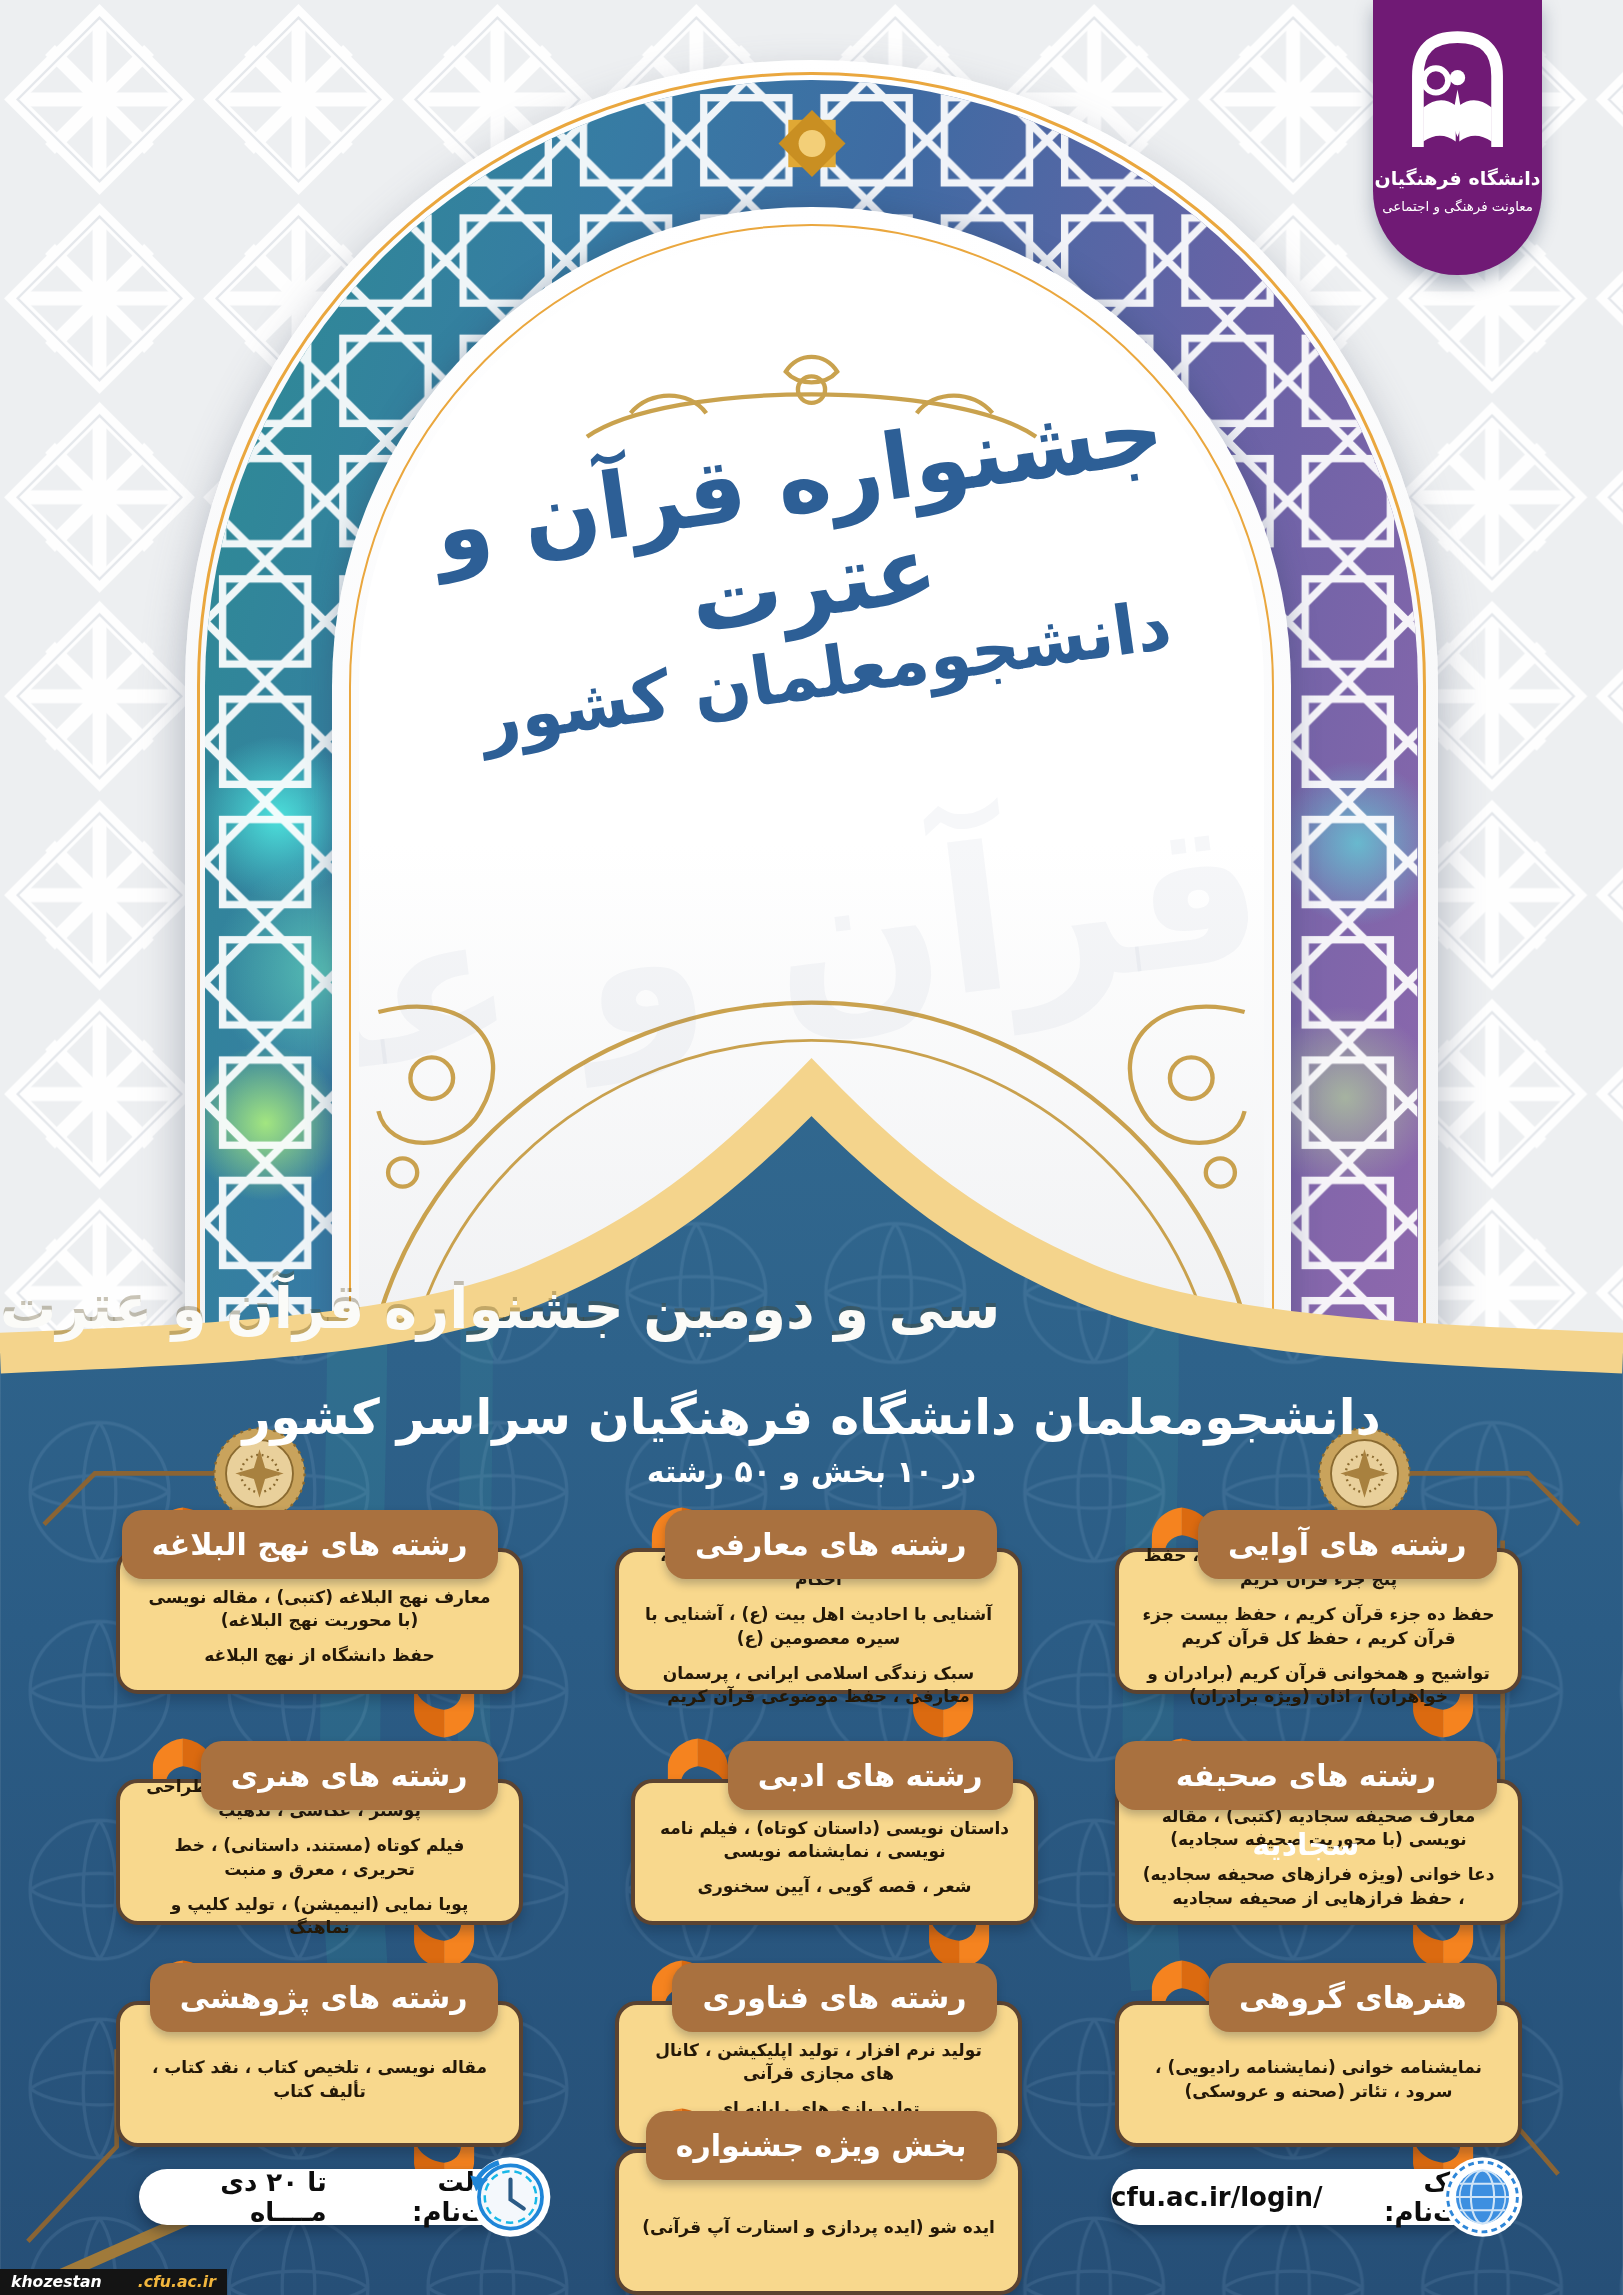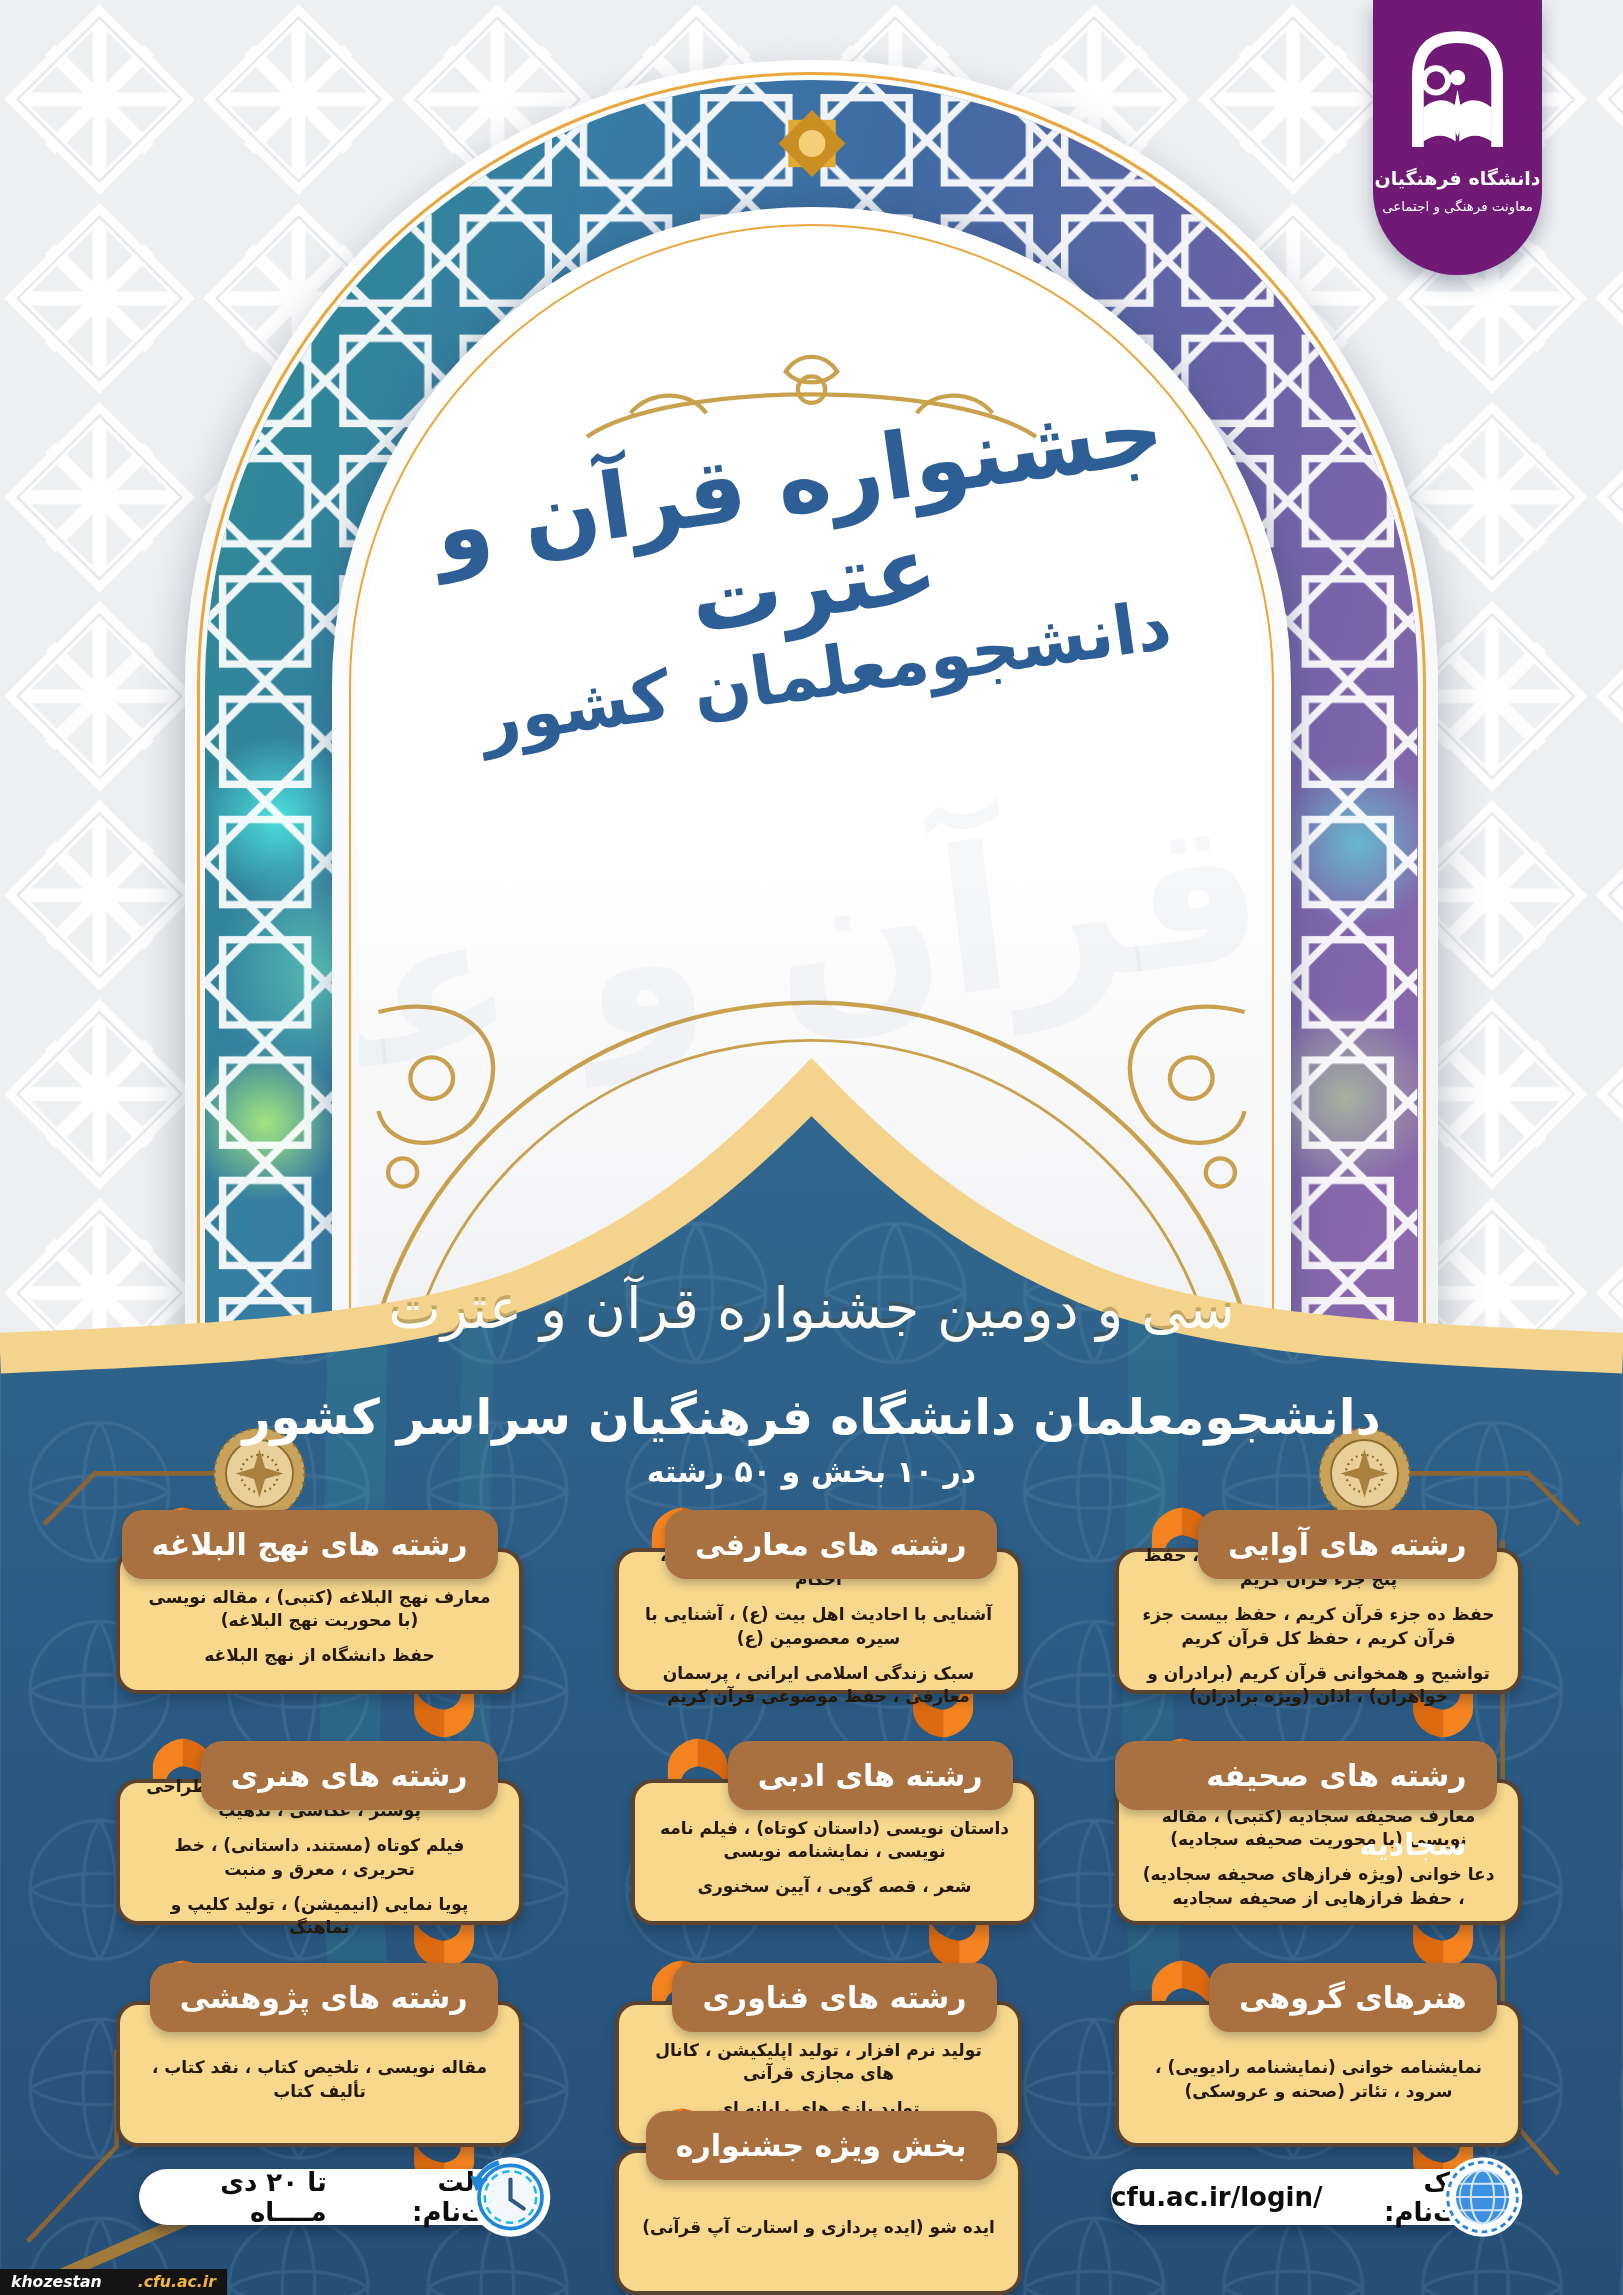--- a/index.html
+++ b/index.html
@@ -30,39 +30,39 @@
       background:linear-gradient(#ffffff 55%,#f0f1f3);overflow:hidden;}
   .topstar{position:absolute;left:50%;top:44px;width:79px;height:79px;transform:translateX(-50%);}
 
   .ghost-callig{position:absolute;left:0;right:0;top:592px;text-align:center;
       font-size:199px;font-weight:bold;color:rgba(95,115,150,.06);transform:rotate(-7deg);white-space:nowrap;}
   .callig{position:absolute;left:0;right:0;top:194px;text-align:center;transform:rotate(-8deg);color:#2d5f96;}
   .callig .l1{font-size:91px;font-weight:bold;line-height:1.15;}
   .callig .l2{font-size:68px;font-weight:bold;line-height:1.1;}
 
   
-  .banner-title{position:absolute;left:0;right:0;top:1276px;text-align:center;
-      font-size:56px;font-weight:normal;color:#fbfbf8;text-shadow:0 -3.7px 0 rgba(80,62,18,.30);z-index:6;}
+  .banner-title{position:absolute;left:0;right:0;top:1276px;text-align:left;
+      font-size:56px;font-weight:bold;color:#fbfbf8;text-shadow:0 -3.7px 0 rgba(80,62,18,.30);z-index:6;}
   .banner-sub{position:absolute;left:0;right:0;top:1389px;text-align:center;
       font-size:49px;font-weight:bold;color:#ffffff;z-index:6;}
   .banner-scope{position:absolute;left:0;right:0;top:1454px;text-align:center;
       font-size:30px;font-weight:bold;color:#ffffff;z-index:6;}
 
   
   .card{position:absolute;width:407px;z-index:7;}
   .card .ribbon{position:absolute;width:69px;height:143px;z-index:0;}
   .card .ribbon.tl{left:32px;top:-47px;}
   .card .ribbon.br{right:44px;bottom:-50px;transform:rotate(180deg);}
   .card .body{position:relative;z-index:1;height:146px;background:#f8d88d;border:4.2px solid #5b4331;
       border-radius:22px;display:flex;flex-direction:column;justify-content:center;gap:11px;
       padding:25.4px 22px 14px;box-shadow:0 6.5px 11px rgba(10,25,45,.25);}
   .card .line{font-size:17px;font-weight:bold;color:#241807;text-align:center;line-height:1.4;}
   .card .header{position:absolute;top:-38px;right:25.4px;z-index:2;height:69px;line-height:69px;
       min-width:217px;padding:0 30px;background:#a9713f;border-radius:21px;color:#ffffff;
-      font-size:30px;font-weight:bold;text-align:right;box-shadow:0 4.6px 8.3px rgba(10,25,45,.25);}
+      font-size:30px;font-weight:bold;text-align:center;box-shadow:0 4.6px 8.3px rgba(10,25,45,.25);}
 
   
   .pill{position:absolute;top:2169px;height:56px;background:#ffffff;border-radius:30px;z-index:8;
       box-shadow:0 5.6px 13px rgba(8,20,40,.4);display:flex;align-items:center;justify-content:center;
       gap:9.3px;font-weight:bold;color:#0d0d0d;font-size:26px;}
   .pill .icon{position:absolute;right:-43px;top:50%;transform:translateY(-50%);width:83px;height:83px;}
   .pill-deadline{left:139px;width:370px;}
   .pill-link{left:1111px;width:370px;}
   .ltr{direction:ltr;unicode-bidi:embed;display:inline-block;}
 

